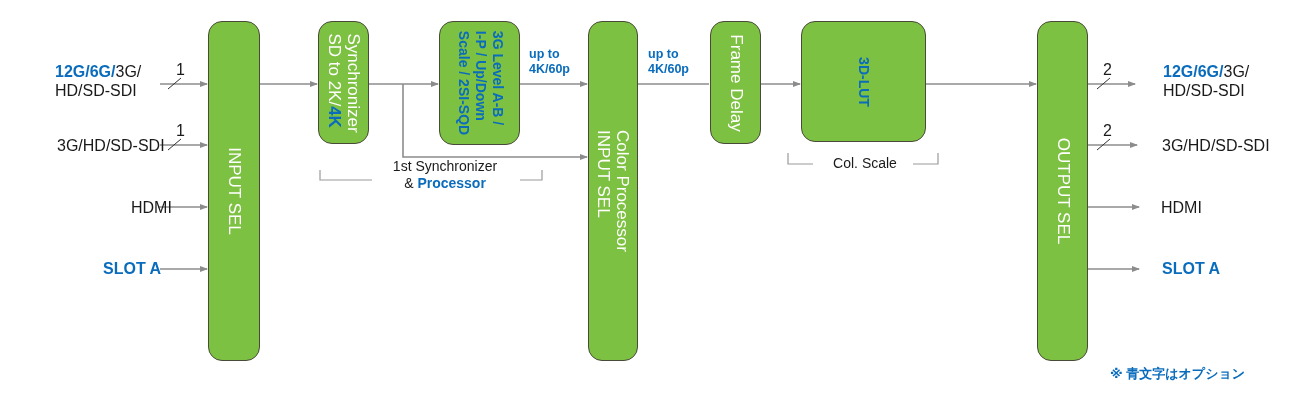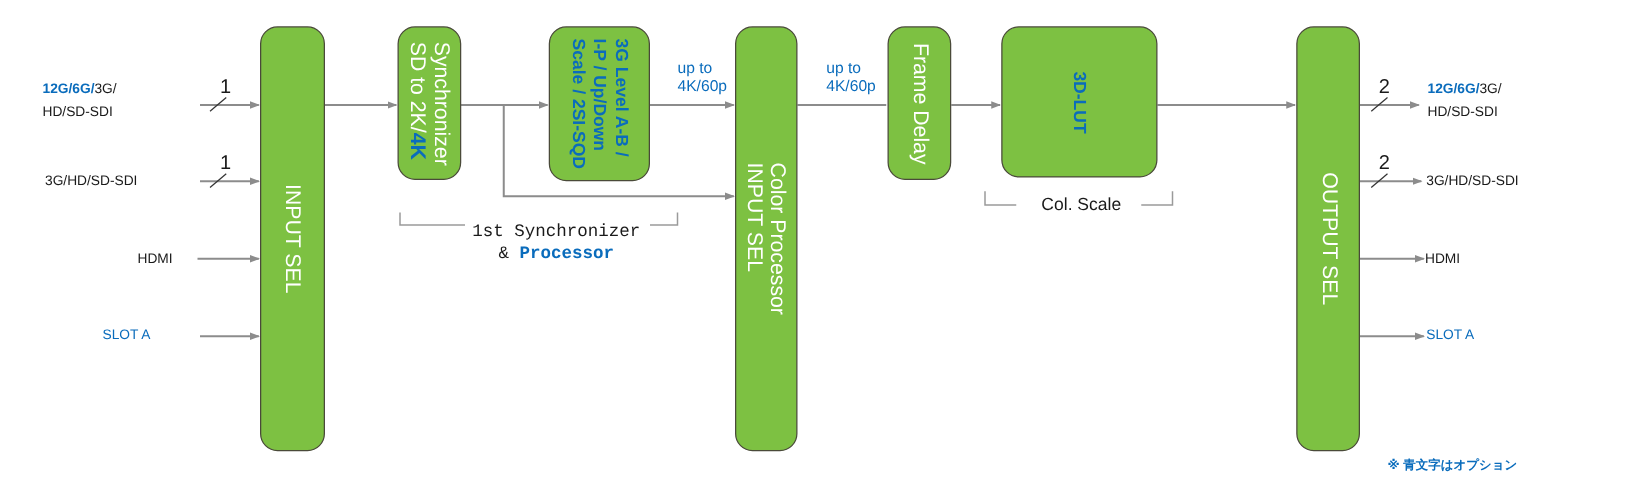--- a/index.html
+++ b/index.html
@@ -5,26 +5,26 @@
   html, body { margin:0; padding:0; background:#ffffff; }
   body { width:1300px; height:400px; position:relative; overflow:hidden;
          font-family:"Liberation Sans", "DejaVu Sans", sans-serif; color:#1a1a1a; }
   #canvas { position:absolute; left:0; top:0; width:1300px; height:400px; }
   .block { position:absolute; background:#7dc142; border:1.5px solid #4a4a3a;
            border-radius:14px; box-sizing:border-box; }
   .vtext { position:absolute; left:50%; top:50%; transform:translate(-50%,-50%) rotate(90deg);
            white-space:nowrap; color:#ffffff; font-size:17px; line-height:18px; text-align:left; }
   .vtext.multi { line-height:19px; }
   .blue { color:#0a6cbc; font-weight:bold; }
-  .lbl { position:absolute; font-size:11px; line-height:19px; white-space:nowrap; }
-  .lbl.bold { font-weight:normal; }
-  .small { position:absolute; font-size:12.5px; font-weight:normal; color:#0a6cbc; line-height:15px; white-space:nowrap;margin-left:13px; }
+  .lbl { position:absolute; font-size:16px; line-height:19px; white-space:nowrap;margin-left:21px; }
+  .lbl.bold { font-weight:bold; }
+  .small { position:absolute; font-size:12.5px; font-weight:bold; color:#0a6cbc; line-height:15px; white-space:nowrap; }
   .count { position:absolute; font-size:16px; line-height:16px; }
   .caption { position:absolute; font-size:14px; line-height:17px; text-align:center; white-space:nowrap; }
-  .note { position:absolute; font-size:10px; font-weight:bold; color:#0a6cbc; white-space:nowrap; }
+  .note { position:absolute; font-size:13px; font-weight:bold; color:#0a6cbc; white-space:nowrap; }
 </style>
 </head>
 <body>
 
 <svg id="canvas" width="1300" height="400" viewBox="0 0 1300 400">
   <defs>
     <marker id="arr" markerWidth="8" markerHeight="8" refX="7" refY="4" orient="auto" markerUnits="userSpaceOnUse">
       <path d="M0,1 L8,4 L0,7 Z" fill="#8c8c8c"></path>
     </marker>
   </defs>
@@ -114,21 +114,21 @@
 </div>
 
 <div class="block" style="left:710px;top:21px;width:51px;height:123px;">
   <div class="vtext">Frame Delay</div>
 </div>
 
 <div class="block" style="left:801px;top:21px;width:125px;height:121px;">
   <div class="vtext blue" style="font-size:14px;">3D-LUT</div>
 </div>
 
-<div class="caption" style="left:360px;top:178px;width:170px;font-family:Liberation Mono, monospace;">
+<div class="caption" style="left:360px;top:158px;width:170px;">
   <span>1st Synchronizer</span><br>
   <span>&amp; </span><span class="blue">Processor</span>
 </div>
 <div class="caption" style="left:820px;top:155px;width:90px;">Col. Scale</div>
 
 <div class="block" style="left:1037px;top:21px;width:51px;height:340px;">
   <div class="vtext">OUTPUT SEL</div>
 </div>
 
 <div class="count" style="left:1103px;top:62px;">2</div>

